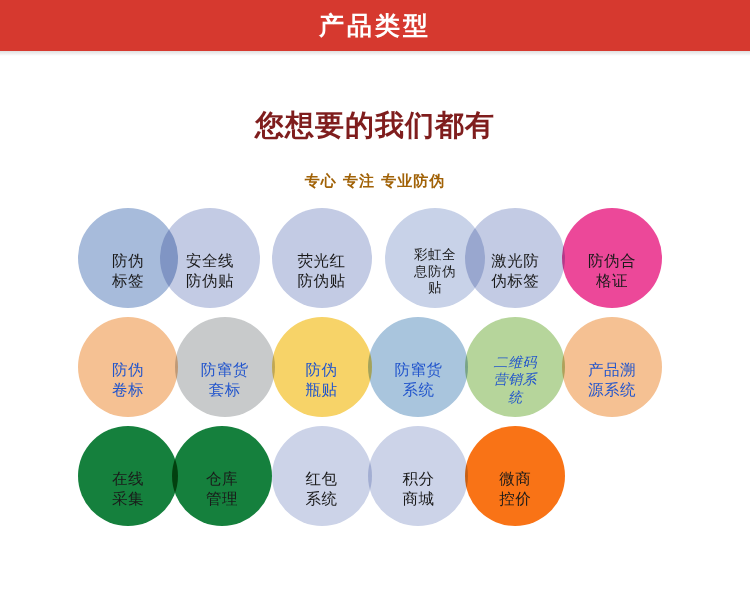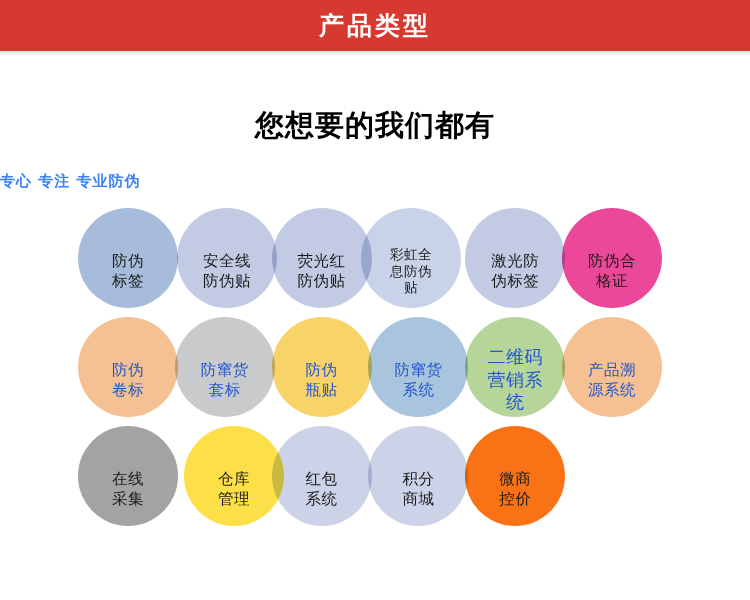--- a/index.html
+++ b/index.html
@@ -41,31 +41,31 @@
   }
 
   
   .main-title {
     position: absolute;
     left: 0; top: 106px;
     width: 750px;
     text-align: center;
     font-size: 29px;
     font-weight: bold;
-    color: #000000;
+    color: #7f1d1d;
     letter-spacing: 1px;
   }
   .sub-title {
     position: absolute;
     left: 0; top: 172px;
     width: 750px;
-    text-align: left;
+    text-align: center;
     font-size: 15px;
     font-weight: bold;
-    color: #3b82f6;
+    color: #a16207;
     letter-spacing: 1px;
   }
 
   
   .grid {
     position: absolute;
     left: 78px;
     top: 208px;
     width: 604px;
     height: 318px;
@@ -84,47 +84,47 @@
   .circle .label {
     font-size: 15.5px;
     line-height: 1.32;
     letter-spacing: 0.5px;
     padding: 0 7px;
     font-weight: normal;
     margin-top: 26px;
   }
   .circle.dark .label  { color: #1a1a1a; }
   .circle.blue .label  { color: #2255cc; }
-  .circle.blue.sm .label { font-size: 18px; }
+  .circle.blue.sm .label { font-size: 14px; font-style: italic; }
   .circle .label.tight { font-size: 13.5px; line-height: 1.25; }
 </style>
 </head>
 <body>
 
 <div id="page">
 
   <div class="banner">
     <span class="banner-title">产品类型</span>
   </div>
   <div class="banner-shadow"></div>
 
   <div class="main-title">您想要的我们都有</div>
   <div class="sub-title">专心 专注 专业防伪</div>
 
   <div class="grid">
       <div class="circle dark" style="left: 0px; top: 0px; background: rgb(167, 187, 219);">
         <span class="label">防伪<br>标签</span>
       </div>
-      <div class="circle dark" style="left: 99px; top: 0px; background: rgb(195, 203, 228);">
+      <div class="circle dark" style="left: 82px; top: 0px; background: rgb(195, 203, 228);">
         <span class="label">安全线<br>防伪贴</span>
       </div>
       <div class="circle dark" style="left: 193.6px; top: 0px; background: rgb(195, 203, 228);">
         <span class="label">荧光红<br>防伪贴</span>
       </div>
-      <div class="circle dark sm" style="left: 283px; top: 0px; background: rgb(200, 210, 232);">
+      <div class="circle dark sm" style="left: 307px; top: 0px; background: rgb(200, 210, 232);">
         <span class="label tight">彩虹全<br>息防伪<br>贴</span>
       </div>
       <div class="circle dark" style="left: 387.2px; top: 0px; background: rgb(195, 203, 228);">
         <span class="label">激光防<br>伪标签</span>
       </div>
       <div class="circle dark" style="left: 484px; top: 0px; background: #ec4899;">
         <span class="label">防伪合<br>格证</span>
       </div>
       <div class="circle blue" style="left: 0px; top: 109px; background: rgb(245, 193, 147);">
         <span class="label">防伪<br>卷标</span>
@@ -137,24 +137,24 @@
       </div>
       <div class="circle blue" style="left: 290.4px; top: 109px; background: rgb(169, 197, 221);">
         <span class="label">防窜货<br>系统</span>
       </div>
       <div class="circle blue sm" style="left: 387.2px; top: 109px; background: rgb(182, 213, 155);">
         <span class="label tight">二维码<br>营销系<br>统</span>
       </div>
       <div class="circle blue" style="left: 484px; top: 109px; background: rgb(245, 193, 147);">
         <span class="label">产品溯<br>源系统</span>
       </div>
-      <div class="circle dark" style="left: 0px; top: 218px; background: #a3a3a3; text-align: center;">
+      <div class="circle dark" style="left: 0px; top: 218px; background: #15803d; text-align: center;">
         <span class="label">在线<br>采集</span>
       </div>
-      <div class="circle dark" style="left: 106px; top: 218px; background: #fde047;">
+      <div class="circle dark" style="left: 94px; top: 218px; background: #15803d;">
         <span class="label">仓库<br>管理</span>
       </div>
       <div class="circle dark" style="left: 193.6px; top: 218px; background: rgb(204, 211, 232);">
         <span class="label">红包<br>系统</span>
       </div>
       <div class="circle dark" style="left: 290.4px; top: 218px; background: rgb(204, 211, 232);">
         <span class="label">积分<br>商城</span>
       </div>
       <div class="circle dark" style="left: 387.2px; top: 218px; background: #f97316;">
         <span class="label">微商<br>控价</span>

